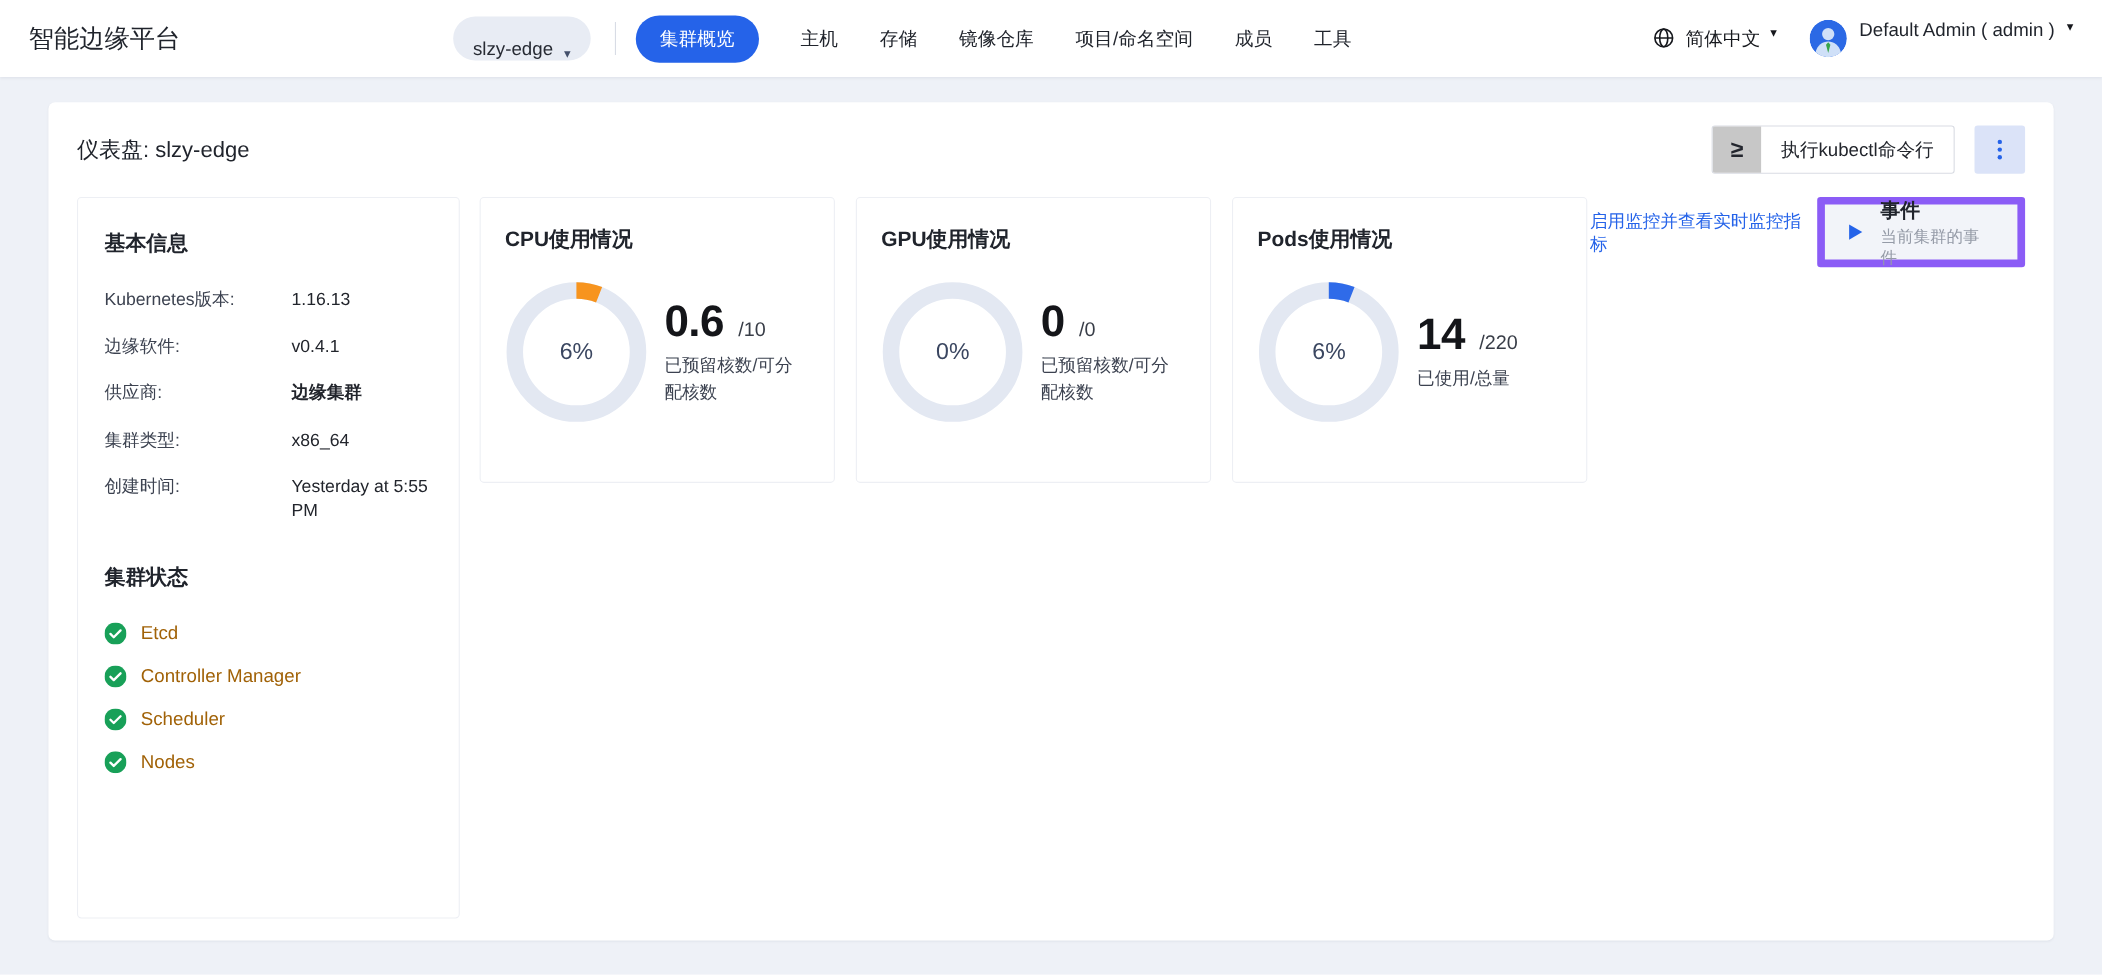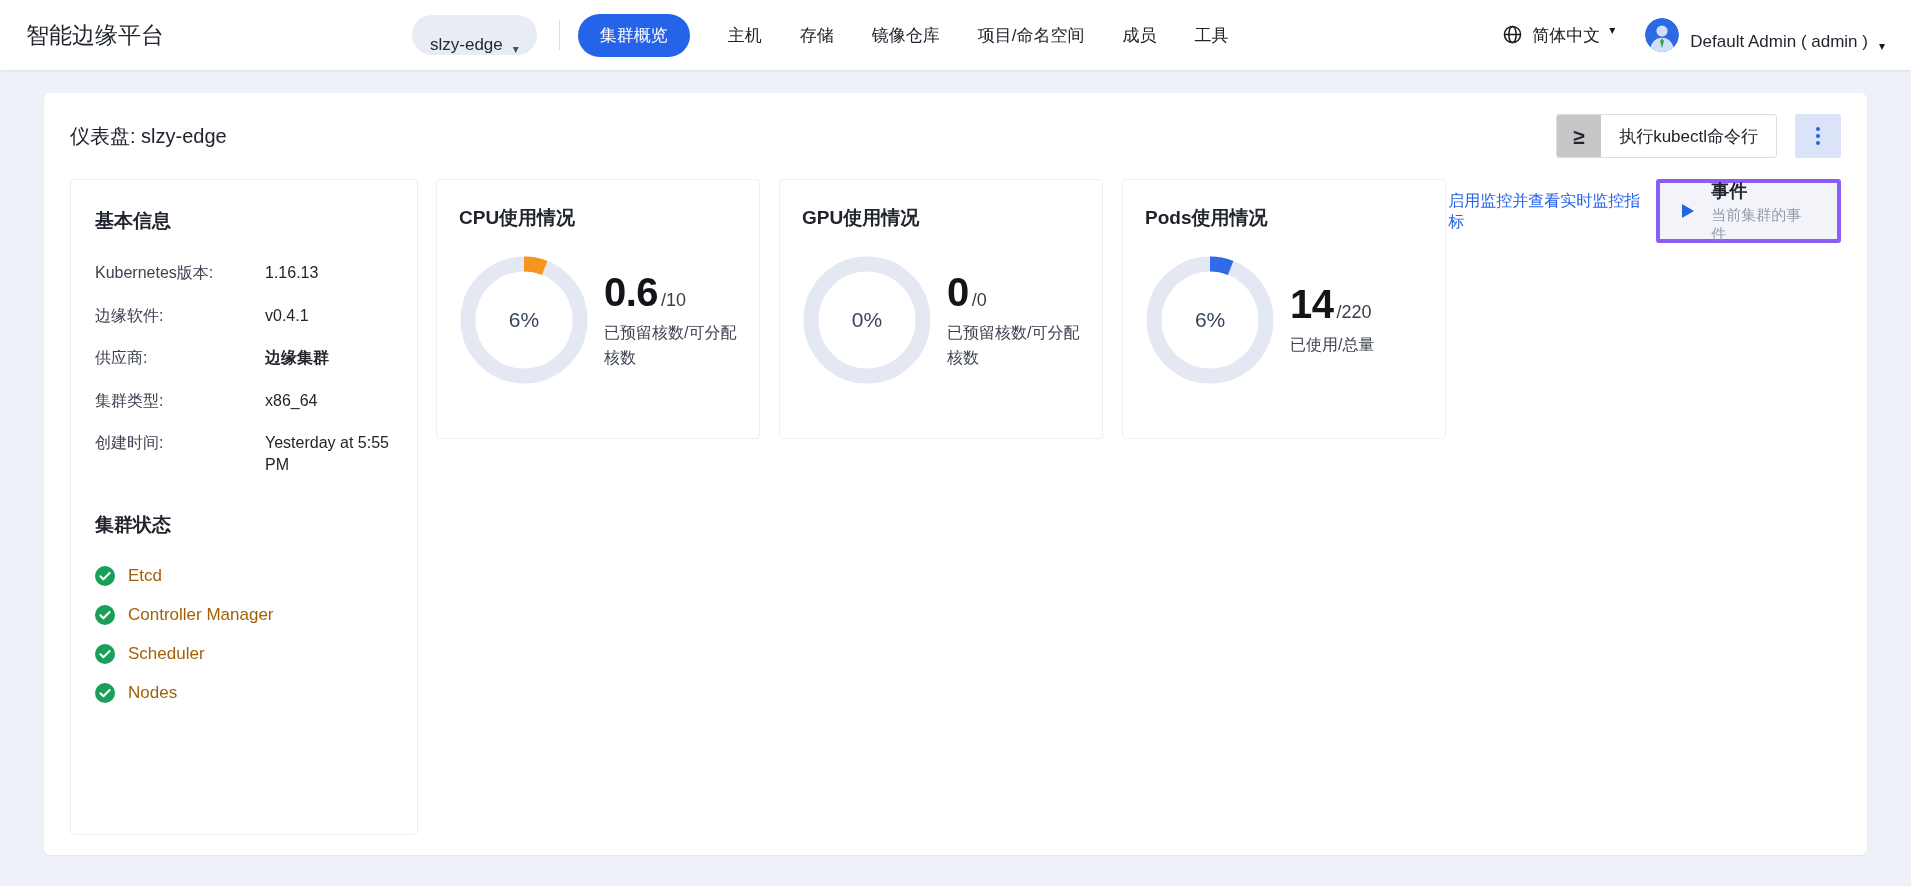--- a/index.html
+++ b/index.html
@@ -23,21 +23,21 @@
     display: flex; align-items: flex-end; gap: 10px; font-size: 17px; color: #262a33; cursor: pointer;
   }
   .caret { font-size: 12px; color: #44506b; line-height: 1; }
   .vdiv { width: 1px; height: 30px; background: #d8dce5; margin: 0 18px 0 22px; }
   .nav-tabs { display: flex; align-items: center; gap: 38px; }
   .tab { font-size: 17px; color: #20242c; padding: 10px 0; cursor: pointer; white-space: nowrap; }
   .tab.active { background: #2563e9; color: #fff; padding: 10px 22px; border-radius: 22px; font-weight: 500; }
   .nav-right { margin-left: auto; display: flex; align-items: center; gap: 30px; }
   .lang { display: flex; align-items: flex-start; gap: 9px; font-size: 17px; color: #16181d; cursor: pointer; }
   .lang .caret, .user .caret { color: #16181d; }
-  .user { display: flex; align-items: flex-end; gap: 11px; font-size: 17px; color: #1f232b; cursor: pointer; }
+  .user { display: flex; align-items: flex-start; gap: 11px; font-size: 17px; color: #1f232b; cursor: pointer; }
   .avatar { width: 34px; height: 34px; border-radius: 50%; overflow: hidden; flex-shrink: 0; }
 
   
   .page { padding: 23px 44px; }
   .main-card {
     background: #fff; border-radius: 6px; height: 762px; padding: 0 26px;
     box-shadow: 0 1px 2px rgba(25,34,64,0.05);
   }
   .card-header { height: 86px; display: flex; align-items: center; }
   .page-title { font-size: 20px; color: #20242c; }
@@ -85,30 +85,30 @@
   .metric-title { font-size: 19px; font-weight: 700; color: #20242c; }
   .metric-body { display: flex; align-items: center; margin-top: 24px; gap: 15px; }
   .donut { width: 130px; height: 130px; position: relative; flex-shrink: 0; }
   .donut svg { width: 100%; height: 100%; display: block; }
   .donut .track { fill: none; stroke: #e3e8f2; stroke-width: 15; }
   .donut .arc { fill: none; stroke-width: 15; transform: rotate(-90deg); transform-origin: 50% 50%; }
   .donut-label {
     position: absolute; inset: 0; display: flex; align-items: center; justify-content: center;
     font-size: 21px; font-weight: 500; color: #3a4660;
   }
-  .metric-number { display: flex; align-items: baseline; gap: 3px; }
+  .metric-number { display: flex; align-items: baseline; gap: 13px; }
   .metric-value { font-size: 40px; font-weight: 700; color: #141519; letter-spacing: -0.5px; }
   .metric-suffix { font-size: 18px; color: #383d47; white-space: nowrap; }
   .metric-caption { margin-top: 6px; font-size: 16px; color: #3c4250; line-height: 1.55; max-width: 162px; }
 
   .monitor-row { display: flex; justify-content: flex-end; padding: 12px 2px 10px; }
   .monitor-link { font-size: 16px; color: #2563e9; cursor: pointer; text-decoration: none; }
 
   .events-bar {
-    height: 64px; background: #f2f4f9; border: 4px solid #8b5cf6; border-radius: 3px;
+    height: 64px; background: #f2f4f9; border: 7px solid #8b5cf6; border-radius: 3px;
     display: flex; align-items: center; padding: 0 22px; gap: 17px; cursor: pointer;
   }
   .play-icon {
     width: 0; height: 0; flex-shrink: 0;
     border-left: 12px solid #2563e9; border-top: 7px solid transparent; border-bottom: 7px solid transparent;
   }
   .events-title { font-size: 18px; font-weight: 700; color: #20242c; }
   .events-sub { font-size: 15px; color: #959ba7; margin-top: 3px; }
 
   .globe-icon svg, .file-icon svg { display: block; }

